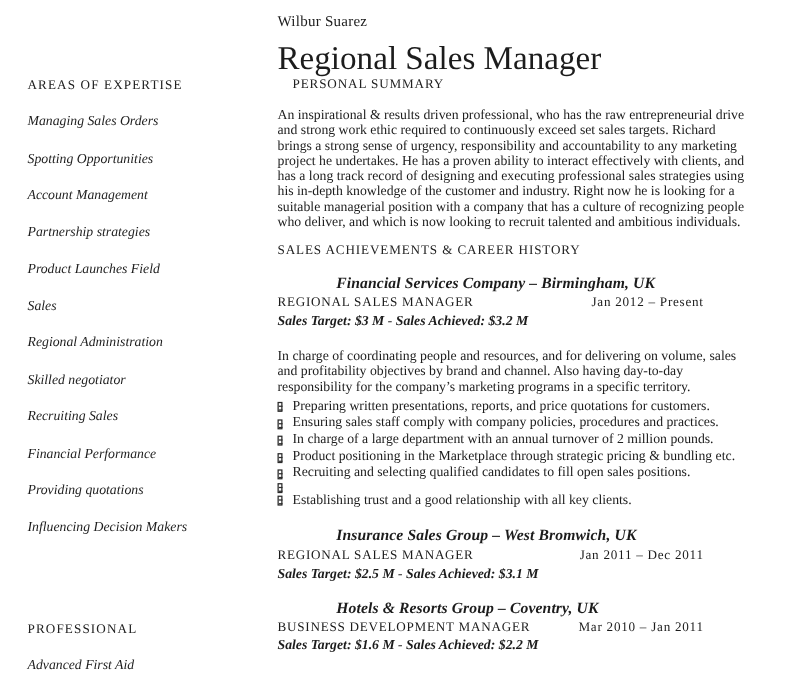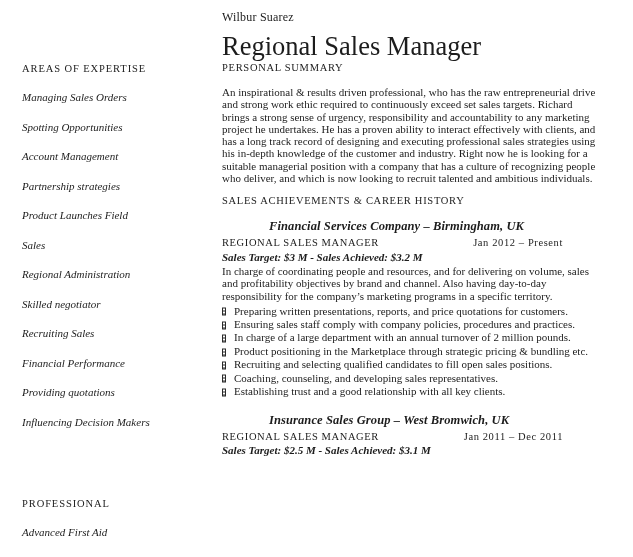--- a/index.html
+++ b/index.html
@@ -26,34 +26,34 @@
   .sidebar-professional { position:absolute; left:22px; top:498px; width:150px; }
   .sidebar-professional .side-item { margin-bottom:0; margin-top:17px; }
 
   
   .main { position:absolute; left:222px; top:0; width:374px; }
   .person-name { font-size:12px; margin-top:10px; letter-spacing:0.2px; }
   .doc-title { font-size:26.5px; font-weight:400; margin-top:7px; line-height:28px; }
   .ps-heading, .career-heading {
     font-size:10.5px; letter-spacing:0.7px; color:#222;
   }
-  .ps-heading { margin-top:2px; }
+  .ps-heading { margin-top:2px;margin-left:12px; }
   .summary-text { margin-top:13px; font-size:11px; line-height:12.3px; text-align:left; }
   .career-heading { margin-top:11px; }
 
   .job { margin-top:13px; }
   .job + .job { margin-top:14px; }
   .job-company { font-size:12.5px; font-weight:bold; font-style:italic; letter-spacing:0.1px;margin-left:47px; }
   .job-row {
     display:flex; justify-content:space-between; align-items:baseline;
     width:341px; margin-top:3px;
     font-size:10.5px; letter-spacing:0.6px;
   }
   .job-sales { font-size:11px; font-weight:bold; font-style:italic; margin-top:2.5px; }
-  .job-desc { font-size:11px; line-height:12.6px; margin-top:2px; }
+  .job-desc { font-size:11px; line-height:12.6px; margin-top:16px; }
 
   .duties-heading { font-size:11px; font-weight:bold; font-style:italic; margin-top:9px; }
   .duties-list { margin-top:2px; }
   .duty {
     display:flex; align-items:baseline;
     font-size:11px; line-height:13.4px;
   }
   .bullet-box {
     flex:none; width:4px; height:8px;
     border:1px solid #2a2a2a;
@@ -151,21 +151,20 @@
                 <span>Product positioning in the Marketplace through strategic pricing &amp; bundling etc.</span>
               </div>
 
               <div class="duty">
                 <span class="bullet-box"></span>
                 <span>Recruiting and selecting qualified candidates to fill open sales positions.</span>
               </div>
 
               <div class="duty">
                 <span class="bullet-box"></span>
-                <span>Coaching, counseling, and developing sales representatives.</span>
               </div>
 
               <div class="duty">
                 <span class="bullet-box"></span>
                 <span>Establishing trust and a good relationship with all key clients.</span>
               </div>
             </div>
         </div>
 
         <div class="job">
@@ -174,16 +173,28 @@
             <span class="job-role">REGIONAL SALES MANAGER</span>
             <span class="job-dates">Jan 2011 – Dec 2011</span>
           </div>
           <div class="job-sales">Sales Target: $2.5 M - Sales Achieved: $3.1 M</div>
 
           <div class="duties-list">
             
           </div>
         </div>
 
+        <div class="job">
+          <div class="job-company">Hotels &amp; Resorts Group – Coventry, UK</div>
+          <div class="job-row">
+            <span class="job-role">BUSINESS DEVELOPMENT MANAGER</span>
+            <span class="job-dates">Mar 2010 – Jan 2011</span>
+          </div>
+          <div class="job-sales">Sales Target: $1.6 M - Sales Achieved: $2.2 M</div>
+
+          <div class="duties-list">
+            
+          </div>
+        </div>
       </section>
 
   </main>
 </div>
 
 </body></html>

